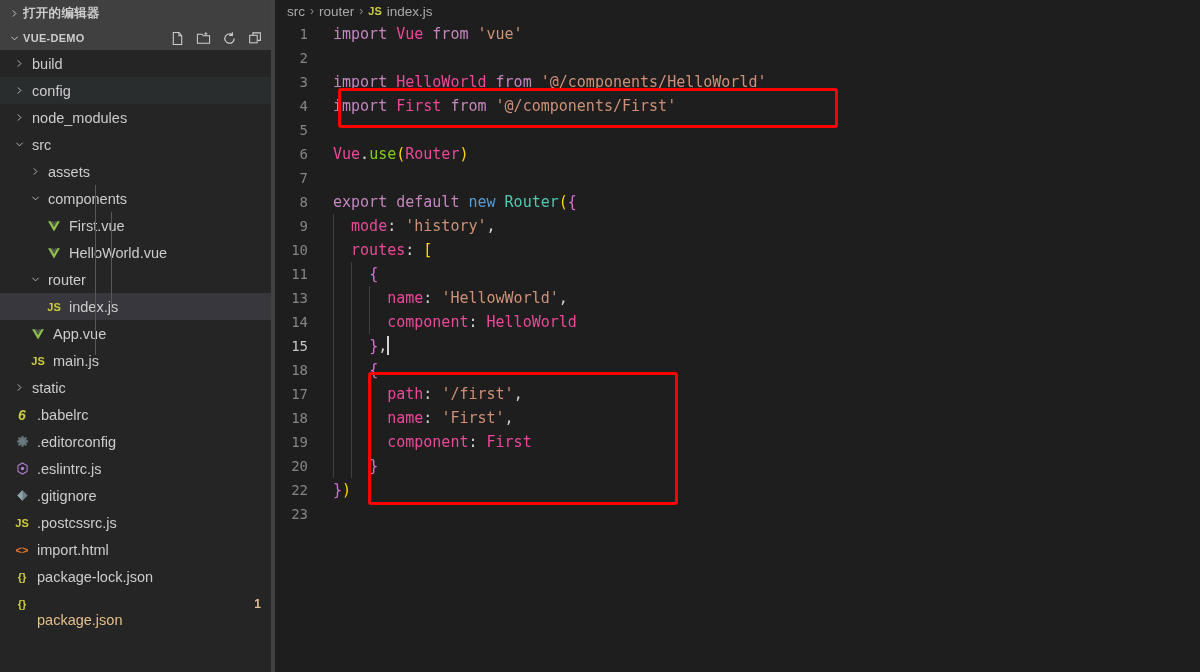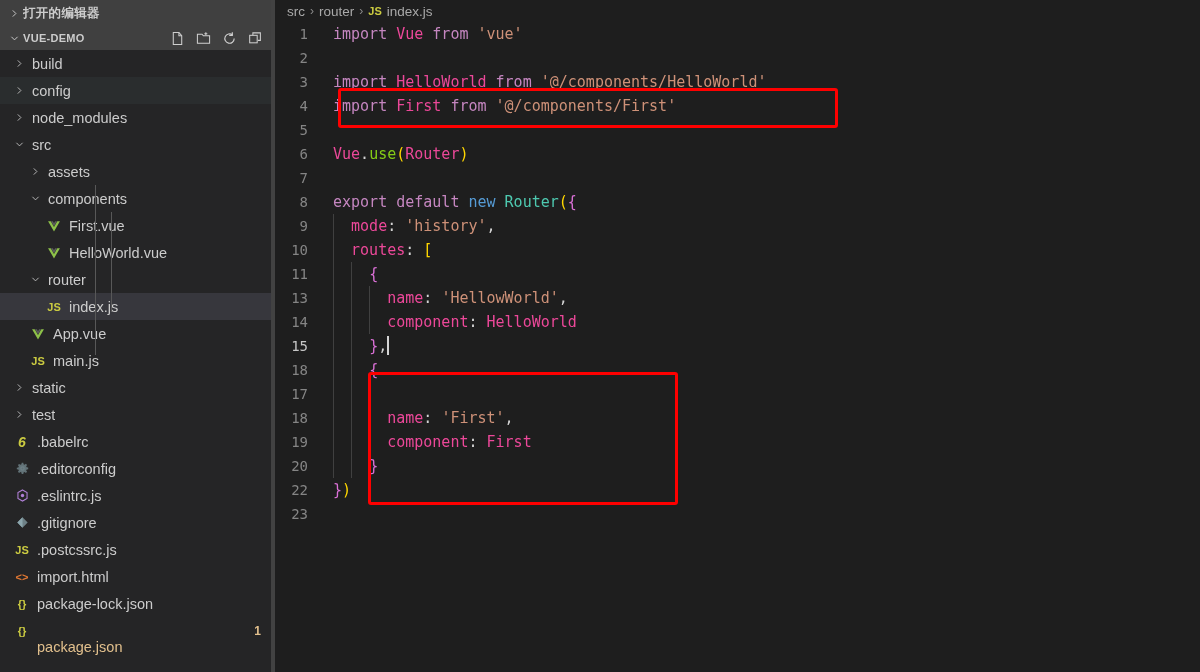--- a/index.html
+++ b/index.html
@@ -299,29 +299,20 @@
           <span class="nm">main.js</span>
         </div>
         <div class="row">
           <span style="flex: 0 0 auto; width: 12px;"></span>
           <span class="twisty">
             <svg width="11" height="11" viewBox="0 0 16 16">
               <path d="M5.5 3.5L10 8l-4.5 4.5" fill="none" stroke="#c5c5c5" stroke-width="1.3"></path>
             </svg>
           </span>
           <span class="nm">static</span>
-        </div>
-        <div class="row">
-          <span style="flex: 0 0 auto; width: 12px;"></span>
-          <span class="twisty">
-            <svg width="11" height="11" viewBox="0 0 16 16">
-              <path d="M5.5 3.5L10 8l-4.5 4.5" fill="none" stroke="#c5c5c5" stroke-width="1.3"></path>
-            </svg>
-          </span>
-          <span class="nm">test</span>
         </div>
         <div class="row">
           <span style="flex: 0 0 auto; width: 12px;"></span>
           <span class="ico" style="color: rgb(203, 203, 65); font-style: italic; font-size: 14px;">6</span>
           <span class="nm">.babelrc</span>
         </div>
         <div class="row">
           <span style="flex: 0 0 auto; width: 12px;"></span>
           <span class="ico">
             <svg width="13" height="13" viewBox="0 0 16 16">
@@ -398,21 +389,21 @@
         <div class="cline"><span class="gutter">6</span><span class="ctext"><span class="id">Vue</span><span class="pun">.</span><span class="fn">use</span><span class="br1">(</span><span class="id">Router</span><span class="br1">)</span></span></div>
         <div class="cline"><span class="gutter">7</span><span class="ctext"></span></div>
         <div class="cline"><span class="gutter">8</span><span class="ctext"><span class="kw">export </span><span class="kw">default </span><span class="kw2">new </span><span class="cls">Router</span><span class="br1">(</span><span class="br2">{</span></span></div>
         <div class="cline"><span class="gutter">9</span><span class="ctext"><span class="pun">  </span><span class="id">mode</span><span class="pun">: </span><span class="str">'history'</span><span class="pun">,</span></span><div class="vguide" style="left: 58px;"></div></div>
         <div class="cline"><span class="gutter">10</span><span class="ctext"><span class="pun">  </span><span class="id">routes</span><span class="pun">: </span><span class="br1">[</span></span><div class="vguide" style="left: 58px;"></div></div>
         <div class="cline"><span class="gutter">11</span><span class="ctext"><span class="pun">    </span><span class="br2">{</span></span><div class="vguide" style="left: 58px;"></div><div class="vguide" style="left: 76.06px;"></div></div>
         <div class="cline"><span class="gutter">13</span><span class="ctext"><span class="pun">      </span><span class="id">name</span><span class="pun">: </span><span class="str">'HellowWorld'</span><span class="pun">,</span></span><div class="vguide" style="left: 58px;"></div><div class="vguide" style="left: 76.06px;"></div><div class="vguide" style="left: 94.12px;"></div></div>
         <div class="cline"><span class="gutter">14</span><span class="ctext"><span class="pun">      </span><span class="id">component</span><span class="pun">: </span><span class="id">HelloWorld</span></span><div class="vguide" style="left: 58px;"></div><div class="vguide" style="left: 76.06px;"></div><div class="vguide" style="left: 94.12px;"></div></div>
         <div class="cline"><span class="gutter active">15</span><span class="ctext"><span class="pun">    </span><span class="br2">}</span><span class="pun">,</span><span class="cursor"></span></span><div class="vguide" style="left: 58px;"></div><div class="vguide" style="left: 76.06px;"></div></div>
         <div class="cline"><span class="gutter">18</span><span class="ctext"><span class="pun">    </span><span class="br2">{</span></span><div class="vguide" style="left: 58px;"></div><div class="vguide" style="left: 76.06px;"></div></div>
-        <div class="cline"><span class="gutter">17</span><div class="vguide" style="left: 58px;"></div><div class="vguide" style="left: 76.06px;"></div><div class="vguide" style="left: 94.12px;"></div></div>
+        <div class="cline"><span class="gutter">17</span><span class="ctext"><span class="pun">      </span><span class="id">path</span><span class="pun">: </span><span class="str">'/first'</span><span class="pun">,</span></span><div class="vguide" style="left: 58px;"></div><div class="vguide" style="left: 76.06px;"></div><div class="vguide" style="left: 94.12px;"></div></div>
         <div class="cline"><span class="gutter">18</span><span class="ctext"><span class="pun">      </span><span class="id">name</span><span class="pun">: </span><span class="str">'First'</span><span class="pun">,</span></span><div class="vguide" style="left: 58px;"></div><div class="vguide" style="left: 76.06px;"></div><div class="vguide" style="left: 94.12px;"></div></div>
         <div class="cline"><span class="gutter">19</span><span class="ctext"><span class="pun">      </span><span class="id">component</span><span class="pun">: </span><span class="id">First</span></span><div class="vguide" style="left: 58px;"></div><div class="vguide" style="left: 76.06px;"></div><div class="vguide" style="left: 94.12px;"></div></div>
         <div class="cline"><span class="gutter">20</span><span class="ctext"><span class="pun">    </span><span class="br2">}</span></span><div class="vguide" style="left: 58px;"></div><div class="vguide" style="left: 76.06px;"></div></div>
         <div class="cline"><span class="gutter">22</span><span class="ctext"><span class="br2">}</span><span class="br1">)</span></span></div>
         <div class="cline"><span class="gutter">23</span><span class="ctext"></span></div>
       </div>
 
     <div id="annotations">
         <div class="redbox" style="left: 63px; top: 88px; width: 500px; height: 40px; border-color: rgb(254, 0, 0);"></div>
         <div class="redbox" style="left: 93px; top: 372px; width: 310px; height: 133px; border-color: rgb(254, 0, 0);"></div>

